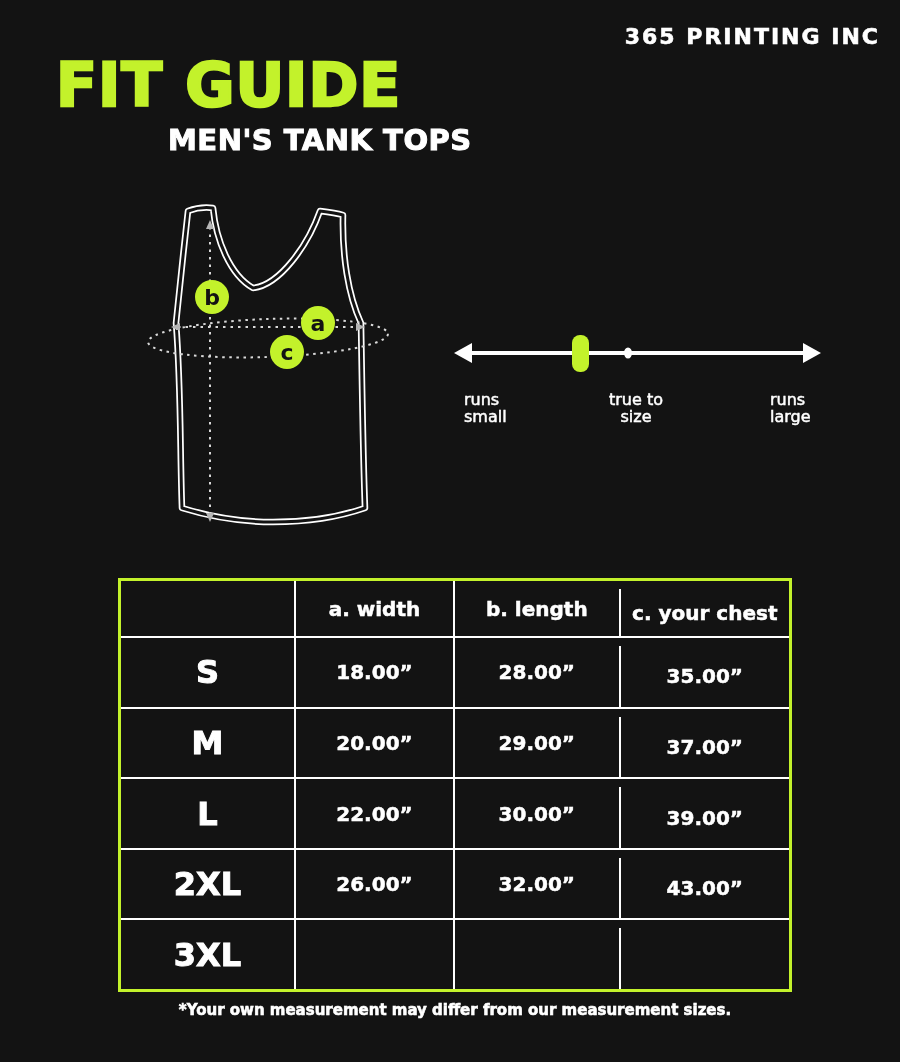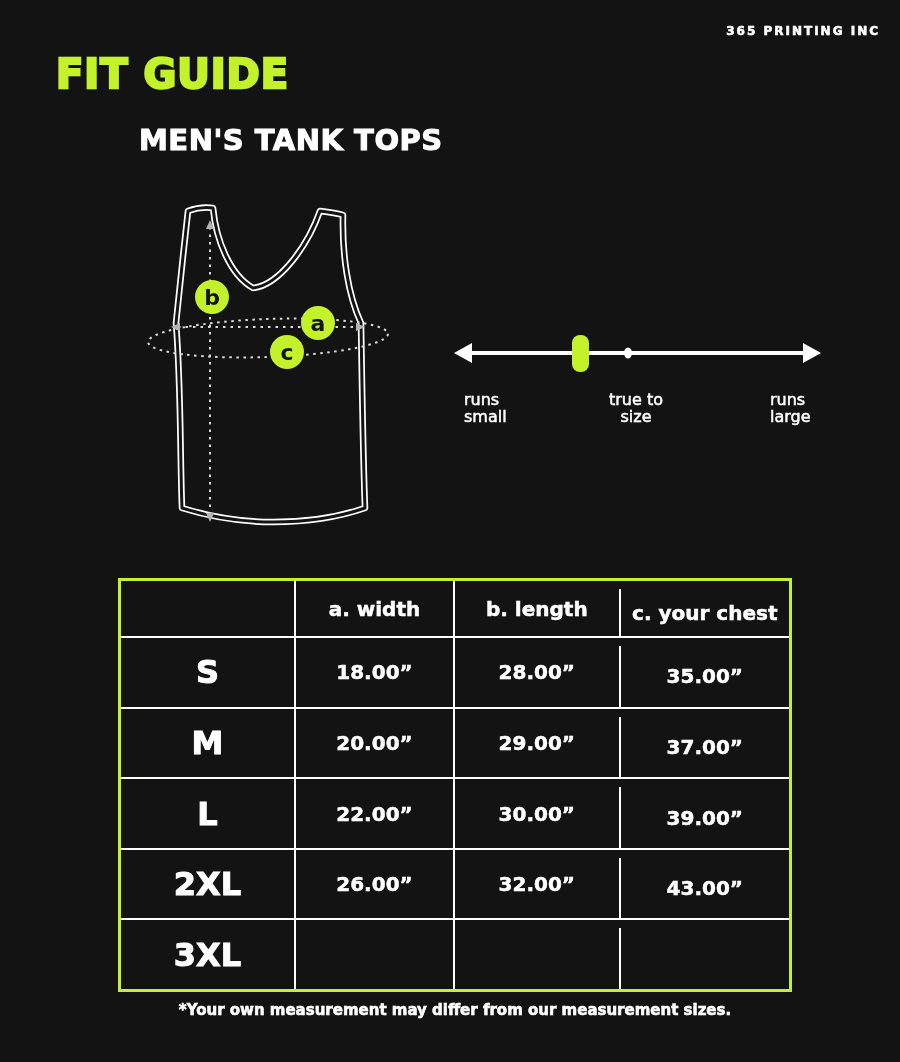--- a/index.html
+++ b/index.html
@@ -10,31 +10,31 @@
   *{margin:0;padding:0;box-sizing:border-box;}
   html,body{background:#000;}
   body{width:900px;height:1062px;overflow:hidden;}
   .canvas{
     position:relative;width:900px;height:1062px;background:var(--bg);
     font-family:"DejaVu Sans","Liberation Sans",sans-serif;color:var(--txt);
   }
   
   .brand{
     position:absolute;top:24px;right:20px;
-    font-size:12px;font-weight:bold;letter-spacing:2px;
+    font-size:22px;font-weight:bold;letter-spacing:2px;
     -webkit-text-stroke:0.6px #fff;
   }
   .title{
     position:absolute;left:56px;top:52px;
-    font-size:40px;font-weight:bold;line-height:1.1;
+    font-size:60px;font-weight:bold;line-height:1.1;
     color:var(--accent);-webkit-text-stroke:2.5px var(--accent);
     letter-spacing:1px;
   }
   .subtitle{
-    position:absolute;left:139px;top:123px;
+    position:absolute;left:168px;top:123px;
     font-size:29px;font-weight:bold;letter-spacing:0.5px;text-align:center;
     -webkit-text-stroke:1px #fff;
   }
   
   .tank-svg{position:absolute;left:140px;top:195px;width:280px;height:350px;}
   .scale-svg{position:absolute;left:440px;top:330px;width:400px;height:50px;}
   .scale-label{
     position:absolute;top:391px;
     font-size:16px;font-weight:normal;line-height:17px;
     -webkit-text-stroke:0.5px #fff;

